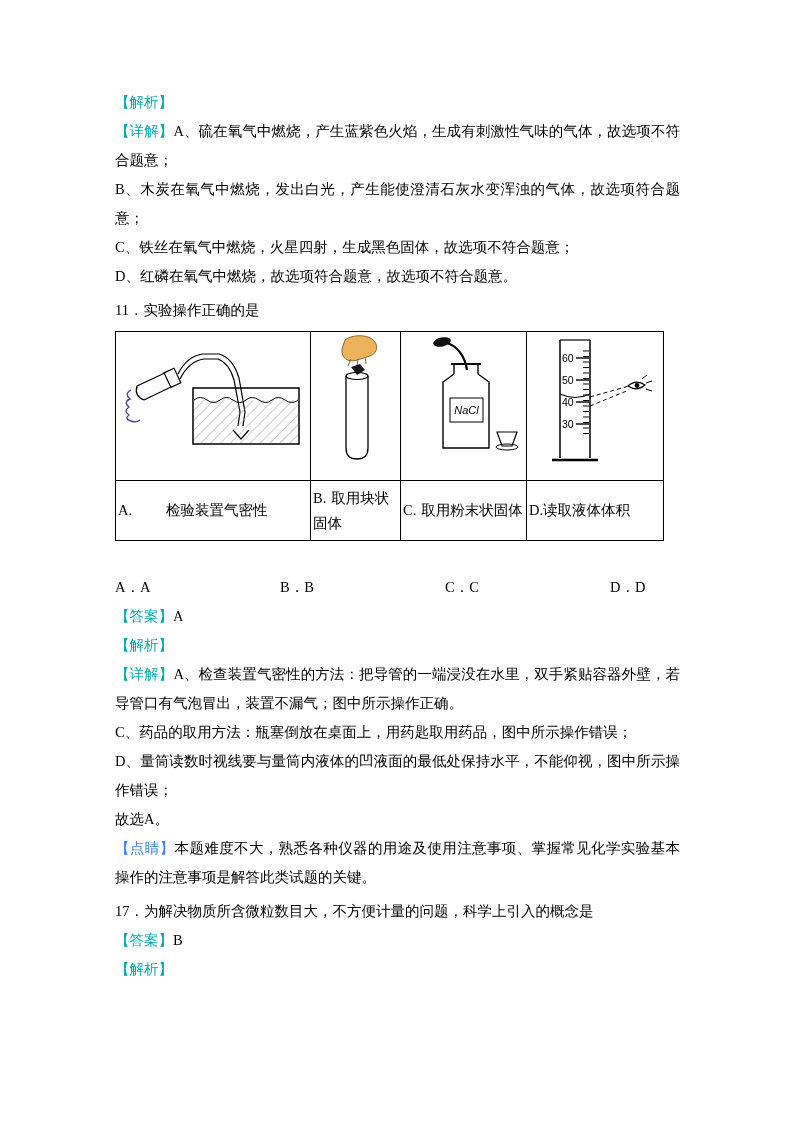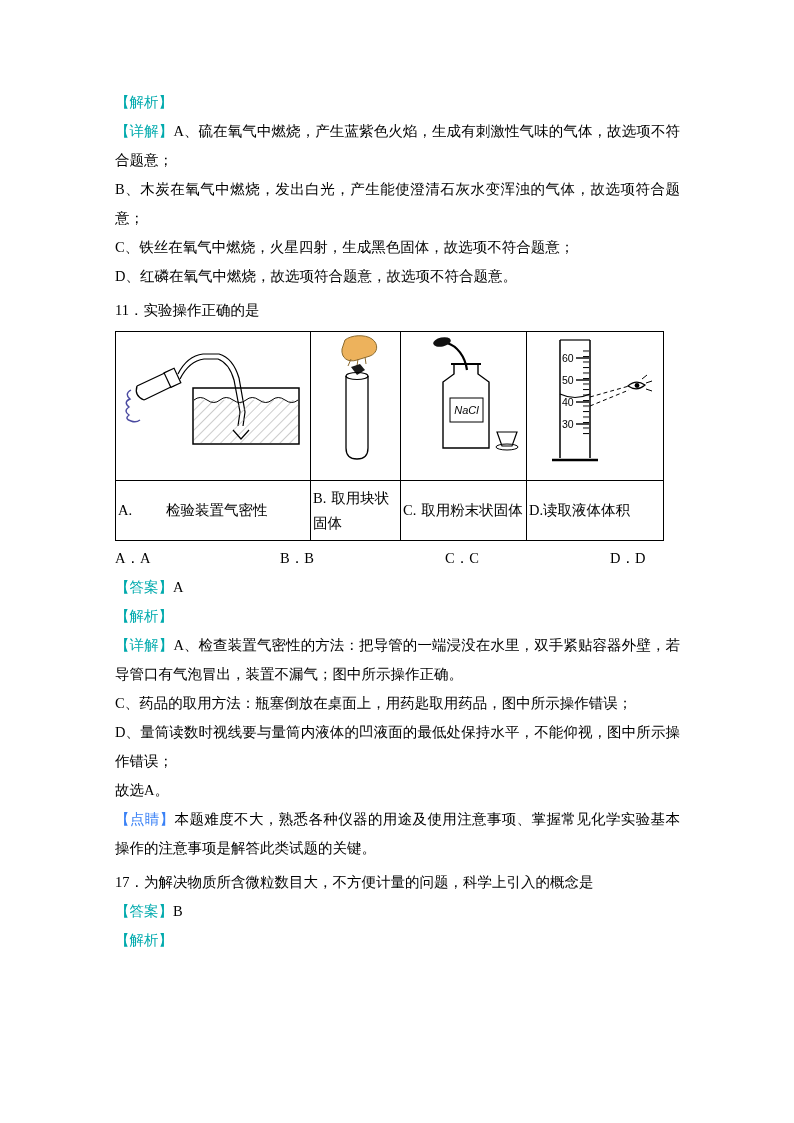--- a/index.html
+++ b/index.html
@@ -24,21 +24,21 @@
   table.exp-table { border-collapse:collapse; table-layout:fixed; margin:6px 0 2px 0; }
   table.exp-table td { border:1px solid #000; vertical-align:middle; padding:2px; }
   td.img-cell { height:140px; text-align:center; }
   td.cap-cell { height:60px; vertical-align:middle; padding:3px 6px; line-height:25px; text-align:left; }
   .col-a { width:195px; } .col-b { width:90px; } .col-c { width:126px;font-style:italic; } .col-d { width:137px; }
   .cap-a .cap-prefix { margin-right:34px; }
   .cap-b .cap-prefix, .cap-c .cap-prefix { margin-right:5px; }
 
   .options-row { margin:3px 0 0 0; }
   .options-row span { display:inline-block; width:165px; }
-  .options-row span:last-child { width:auto; }
+  .options-row span:last-child { width:auto;margin-top:29px; }
 
   .q12opts .opt-a, .q12opts .opt-b, .q12opts .opt-c { display:inline-block; }
   .opt-a { width:165px; } .opt-b { width:163px; } .opt-c { width:165px; }
   .opt-d { display:inline; }
 
   svg text { font-family:"Liberation Sans","DejaVu Sans",sans-serif; }
 </style>
 </head>
 <body>
 

